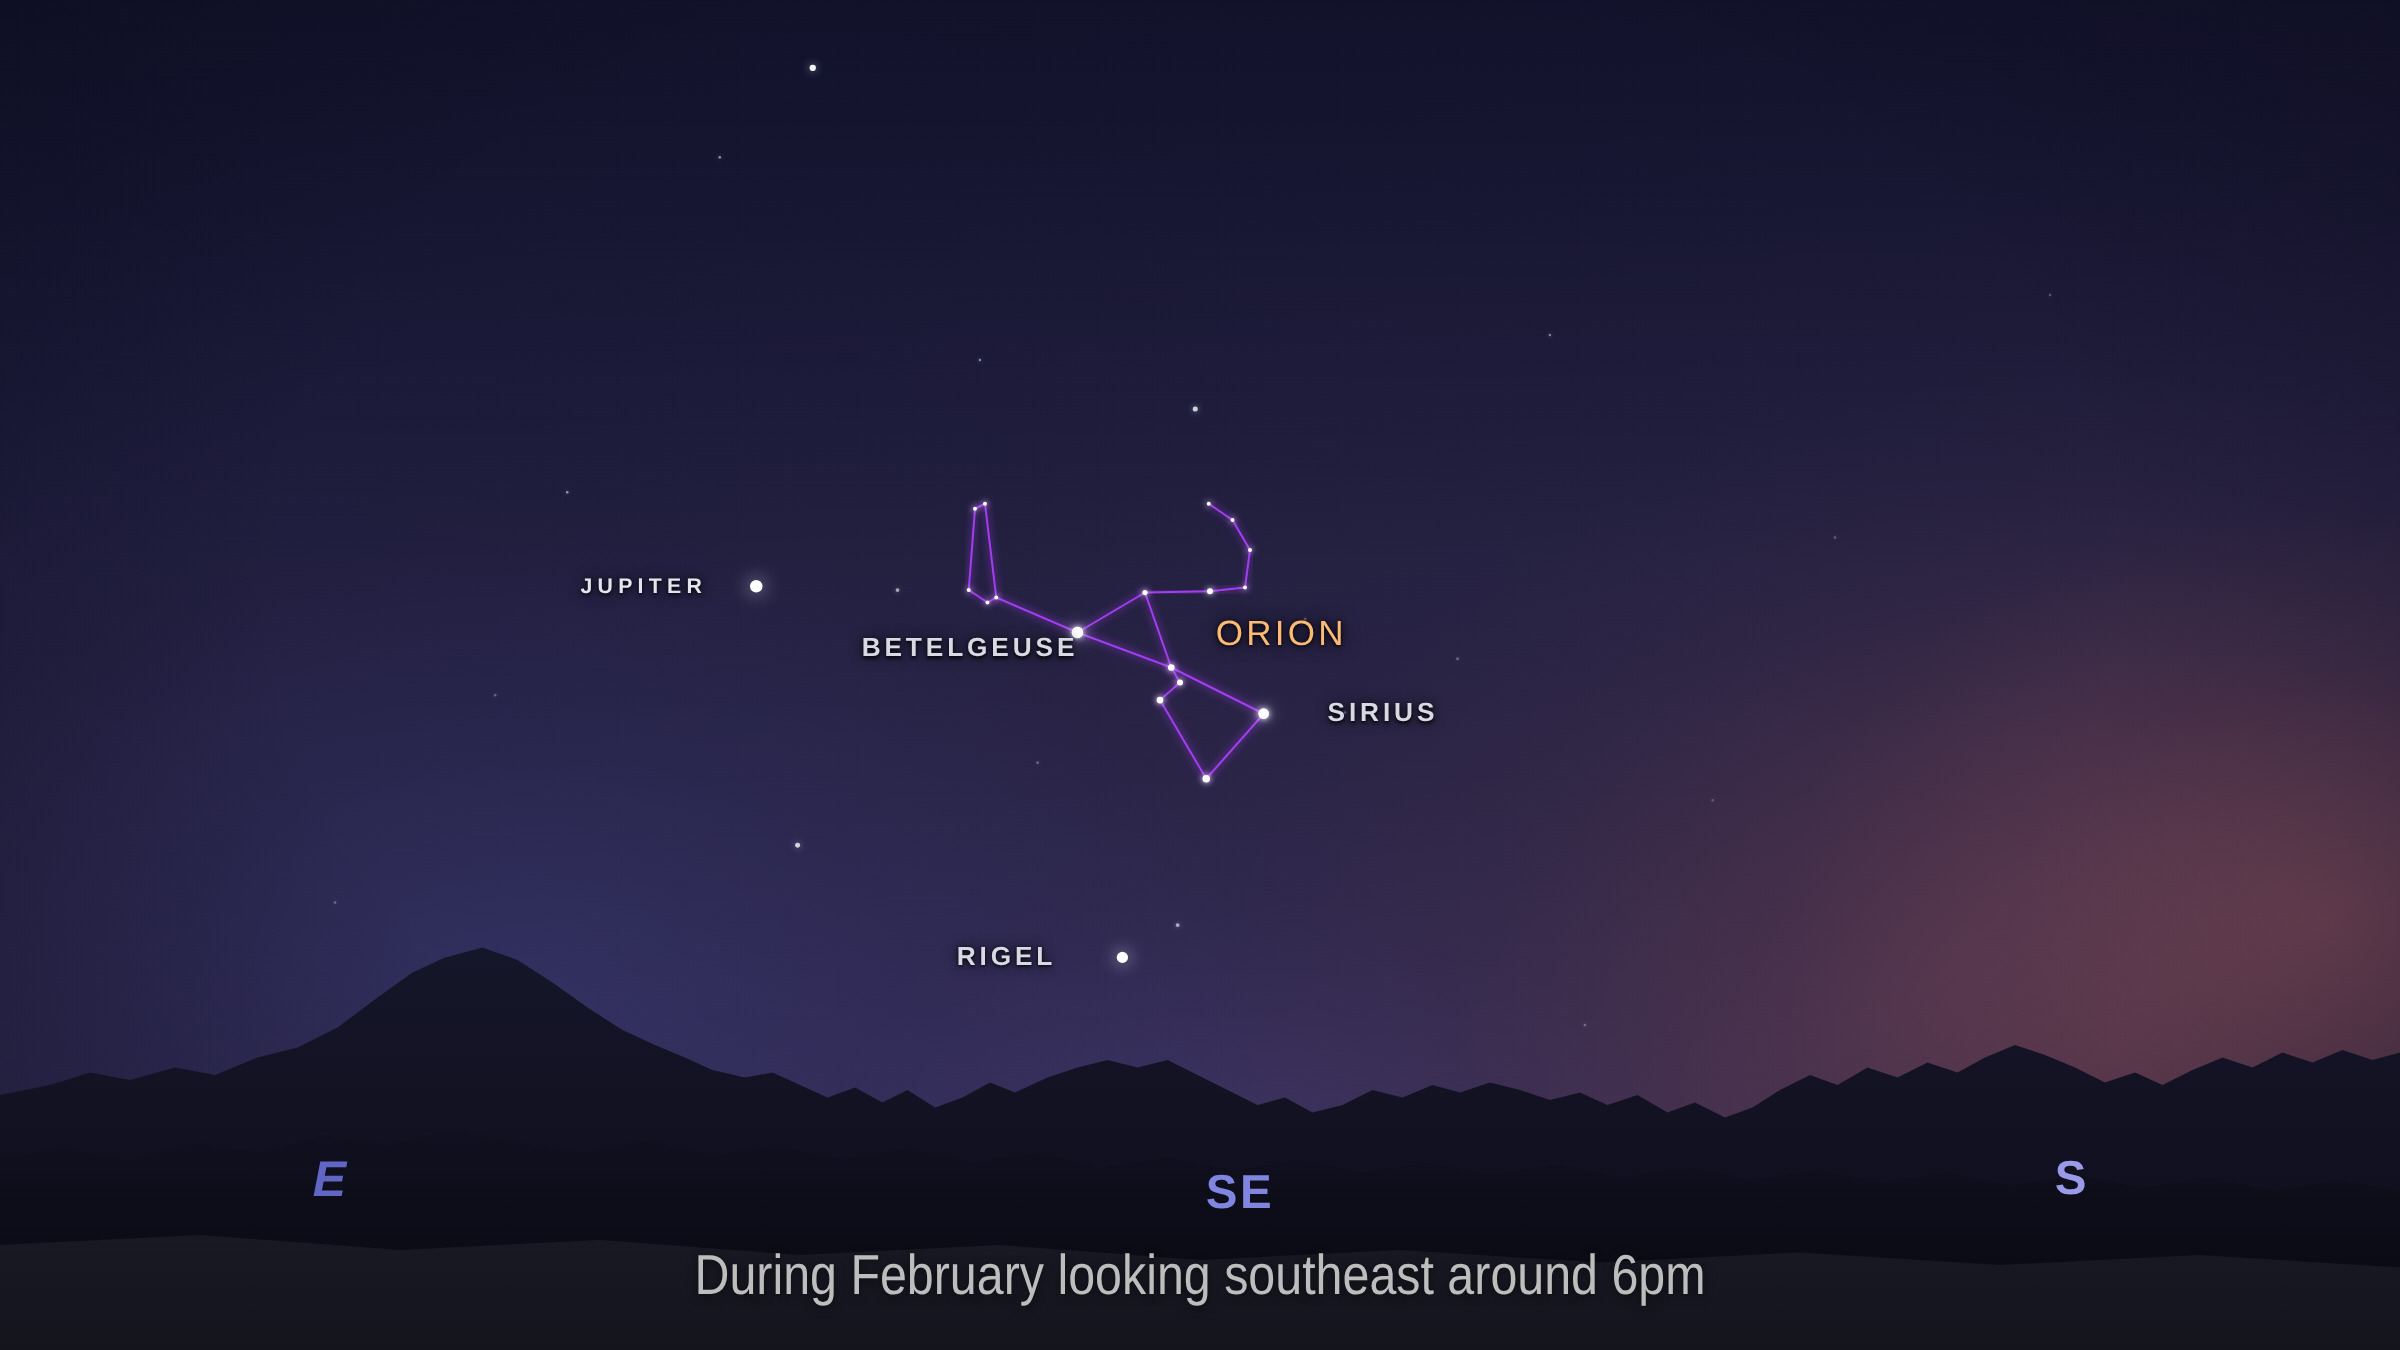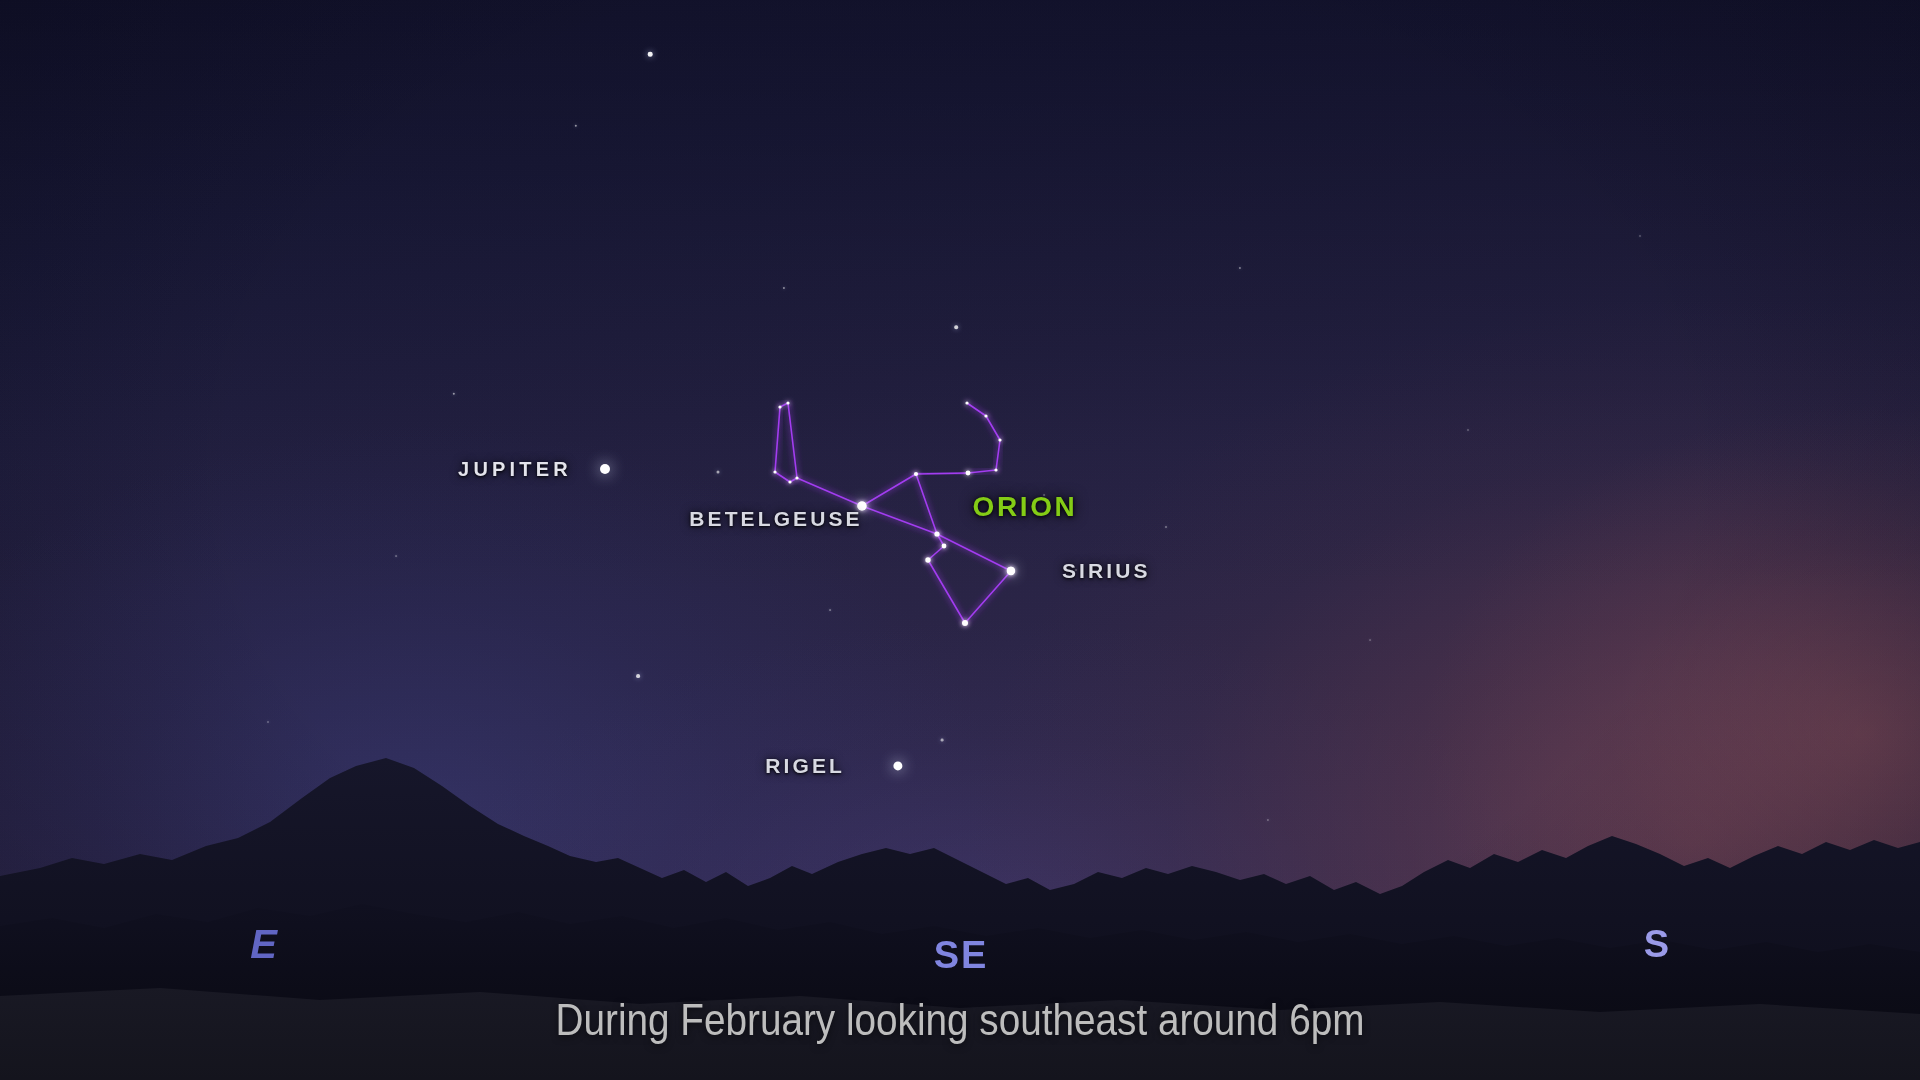--- a/index.html
+++ b/index.html
@@ -113,27 +113,27 @@
   }
   .label-star {
     color: #d8d9e2;
     font-size: 21px;
     font-weight: 700;
     letter-spacing: 3.1px;
     text-shadow: 0 0 10px rgba(0,0,0,0.85), 0 1px 3px rgba(0,0,0,0.9);
   }
   .label-star.big {
     color: #e4e4ec;
-    font-size: 20px;
+    font-size: 17px;
     letter-spacing: 4.2px;
   }
   .label-constellation {
-    color: #84cc16;
+    color: #fdba74;
     font-size: 28px;
-    font-weight: 700;
+    font-weight: 400;
     letter-spacing: 2.6px;
     text-shadow: 0 0 14px rgba(0,0,0,0.9), 0 1px 4px rgba(0,0,0,0.95);
   }
 
   
   .compass {
     position: absolute;
     transform: translate(-50%, -50%);
     font-weight: 700;
     white-space: nowrap;
@@ -338,18 +338,18 @@
          L1090,188 L1142,180 L1194,190 L1246,182 L1298,192 L1350,184
          L1402,194 L1454,186 L1506,196 L1558,188 L1610,198 L1662,190
          L1714,200 L1766,192 L1818,202 L1870,194 L1920,202 L1920,330 L0,330 Z"></path>
 
     <path fill="url(#ground)" d="M0,246 L160,238 L320,250 L480,242 L640,254 L800,246 L960,258
          L1120,250 L1280,260 L1440,252 L1600,262 L1760,254 L1920,264
          L1920,330 L0,330 Z"></path>
   </svg>
 
   <div class="compass e" style="left:264px; top:944px;">E</div>
-  <div class="compass se" style="left:961px; top:955px;">SE</div>
+  <div class="compass se" style="left:992px; top:955px;">SE</div>
   <div class="compass s" style="left:1657px; top:944px;">S</div>
 
   <div class="caption">During February looking southeast around 6pm</div>
 
 </div>
 
 </body></html>

